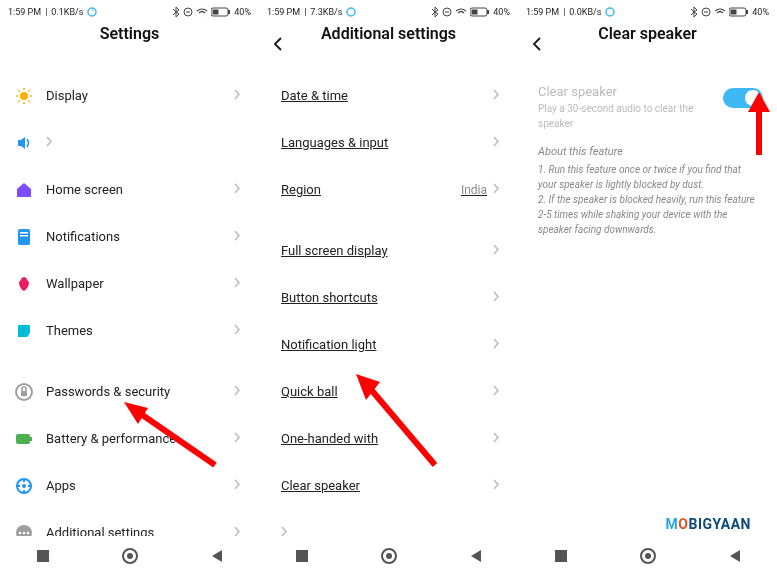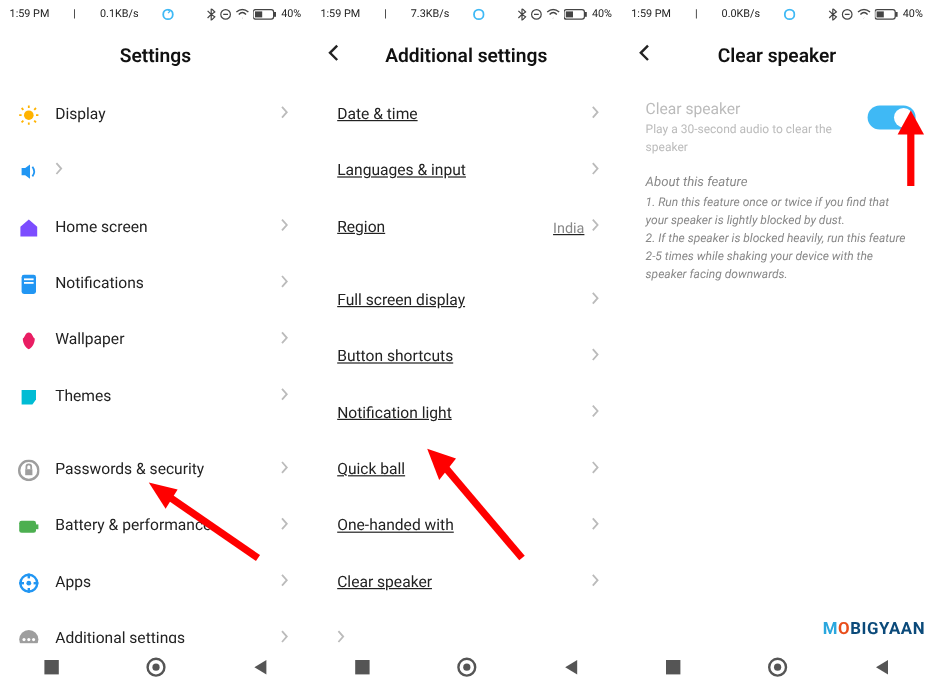--- a/index.html
+++ b/index.html
@@ -10,25 +10,25 @@
     font-family: -apple-system, "Segoe UI", Roboto, sans-serif;
     display: flex;
     position: relative;
     overflow: hidden;
   }
   .phone { width: 259px; height: 576px; position: relative; background: #fff; overflow: hidden; }
   .statusbar {
     height: 24px; display: flex; align-items: center; justify-content: space-between;
     padding: 0 8px; font-size: 9px; color: #222;
   }
-  .statusbar .left { display: flex; align-items: center; gap: 20px; }
-  .statusbar .right { display: flex; align-items: flex-start; gap: 3px; }
+  .statusbar .left { display: flex; align-items: center; gap: 4px; }
+  .statusbar .right { display: flex; align-items: flex-end; gap: 3px; }
   .statusbar svg { display: block; }
   .header {
-    height: 44px; display: flex; align-items: center; justify-content: center;
+    height: 44px; display: flex; align-items: flex-start; justify-content: center;
     position: relative; font-size: 16px; font-weight: 600; color: #111;
   }
   .header .back {
     position: absolute; left: 14px; top: 50%; transform: translateY(-50%);
   }
   .list { padding: 4px 0; }
   .row {
     display: flex; align-items: center; height: 47px;
     padding: 0 18px 0 46px; position: relative; font-size: 13px; color: #222;
   }
@@ -56,21 +56,21 @@
   .navbar {
     position: absolute; bottom: 0; left: 0; right: 0; height: 40px;
     display: flex; align-items: center; justify-content: space-around;
     background: #fff;
   }
   .navbar svg { display: block; }
   .arrow {
     position: absolute; pointer-events: none;
   }
   .watermark {
-    position: absolute; right: 6px; bottom: 44px; font-size: 14px; font-weight: 700;
+    position: absolute; right: 26px; bottom: 44px; font-size: 14px; font-weight: 700;
     color: #0b4a7a; letter-spacing: 0.5px;
   }
   .watermark span { color: #2aa7de; }
   .watermark .dot { color: #e94e1b; }
 </style>
 </head>
 <body>
 
 <div class="phone">
   <div class="statusbar">

